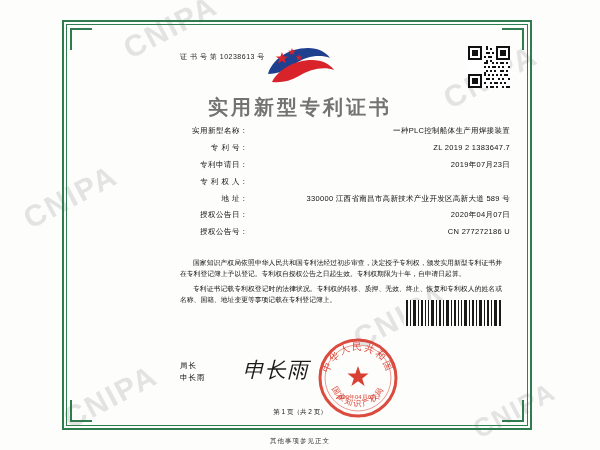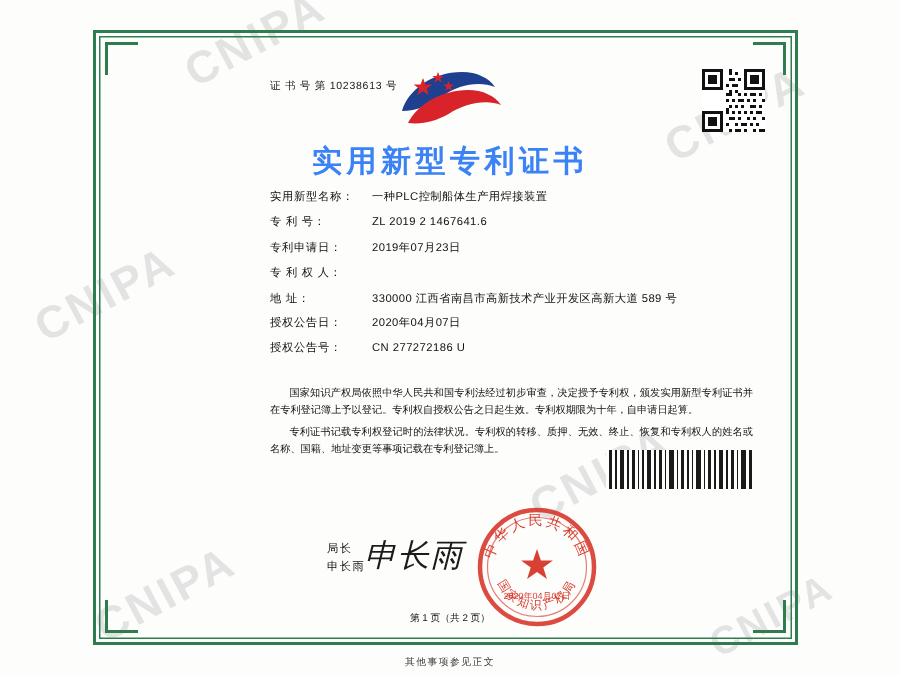--- a/index.html
+++ b/index.html
@@ -85,34 +85,35 @@
     width: 76px; height: 46px;
   }
 
   .title {
     position: absolute;
     left: 0; right: 0;
     top: 94px;
     text-align: center;
     font-size: 20px;
     font-weight: bold;
-    color: #3b82f6;
+    color: #737373;
     letter-spacing: 3px;
     font-family: "Liberation Serif", serif;
   }
 
   
   .fields {
     position: absolute;
     left: 180px;
     top: 126px;
     width: 330px;
     font-size: 7.5px;
     color: #111;
     line-height: 1.25;
+    text-align: right;
   }
   .frow {
     display: flex;
     margin-bottom: 7.5px;
     align-items: flex-start;
   }
   .flabel {
     width: 68px;
     flex: 0 0 68px;
     color: #111;
@@ -143,21 +144,20 @@
   .paras p { margin: 0 0 5px 0; text-indent: 13px; }
 
   
   .sig-label {
     position: absolute;
     left: 180px; top: 360px;
     font-size: 7.5px;
     color: #111;
     line-height: 1.6;
     letter-spacing: 1px;
-    margin-left: 38px;
   }
   .sig-hand {
     position: absolute;
     left: 243px; top: 356px;
     font-size: 21px;
     color: #1b1b1b;
     font-family: "Liberation Serif", serif;
     font-style: italic;
     letter-spacing: 1px;
   }
@@ -298,21 +298,21 @@
 
   <div class="title">实用新型专利证书</div>
 
   <div class="fields">
     <div class="frow">
       <div class="flabel">实用新型名称：</div>
       <div class="fvalue">一种PLC控制船体生产用焊接装置</div>
     </div>
     <div class="frow">
       <div class="flabel">专 利 号：</div>
-      <div class="fvalue">ZL 2019 2 1467641.6</div>
+      <div class="fvalue">ZL 2019 2 1383647.7</div>
     </div>
     <div class="frow">
       <div class="flabel">专利申请日：</div>
       <div class="fvalue">2019年07月23日</div>
     </div>
     <div class="frow">
       <div class="flabel">专 利 权 人：</div>
     </div>
     <div class="frow">
       <div class="flabel">地        址：</div>

